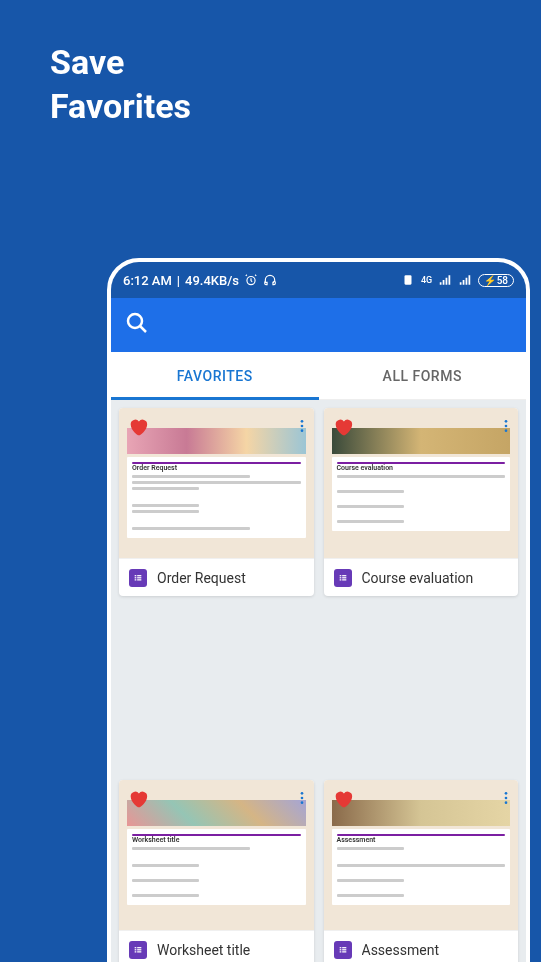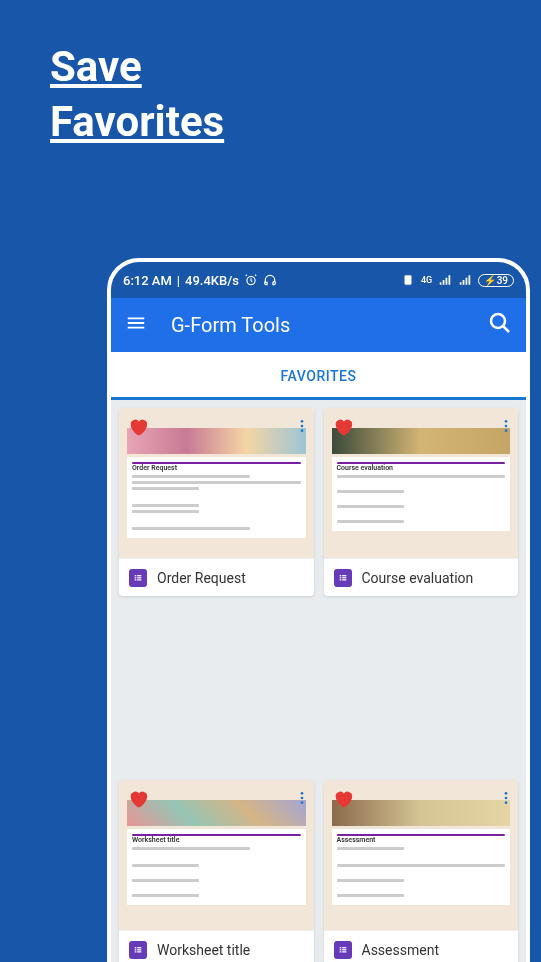--- a/index.html
+++ b/index.html
@@ -6,25 +6,24 @@
     body {
       width: 541px;
       height: 962px;
       background: #1756A9;
       font-family: -apple-system, BlinkMacSystemFont, 'Segoe UI', Roboto, sans-serif;
       overflow: hidden;
       position: relative;
     }
     .promo-title {
       color: white;
-      font-size: 42px;
+      font-size: 34px;
       font-weight: 700;
       padding: 40px 50px 0;
       line-height: 1.3;
-      text-decoration: underline;
     }
     .phone {
       position: absolute;
       left: 59px;
       top: 258px;
       width: 423px;
       height: 896px;
       background: white;
       border-radius: 32px 32px 0 0;
       border: 4px solid white;
@@ -210,44 +209,39 @@
       <svg class="status-icon" viewBox="0 0 24 24" fill="white">
           <rect x="6" y="4" width="12" height="16" rx="2"></rect>
         </svg>
       <span style="font-size:9px">4G</span>
       <svg class="status-icon" viewBox="0 0 24 24" fill="white">
           <path d="M3 20h3v-4H3v4zm5 0h3v-8H8v8zm5 0h3V8h-3v12zm5 0h3V4h-3v16z"></path>
         </svg>
       <svg class="status-icon" viewBox="0 0 24 24" fill="white">
           <path d="M3 20h3v-4H3v4zm5 0h3v-8H8v8zm5 0h3V8h-3v12zm5 0h3V4h-3v16z"></path>
         </svg>
-      <span class="battery-pill">⚡<span>39</span></span>
+      <span class="battery-pill">⚡<span>58</span></span>
     </div>
   </div>
 
   <div class="app-bar">
-    <div class="app-bar-left">
-      <span class="hamburger">
-        <svg width="22" height="22" viewBox="0 0 24 24" fill="white">
-            <path d="M3 6h18v2H3V6zm0 5h18v2H3v-2zm0 5h18v2H3v-2z"></path>
-          </svg>
-      </span>
-      <span class="app-title">G-Form Tools</span>
-    </div>
     <span class="search">
       <svg width="24" height="24" viewBox="0 0 24 24" fill="none" stroke="white" stroke-width="2.5">
           <circle cx="10" cy="10" r="7"></circle>
           <path d="M21 21l-6-6"></path>
         </svg>
     </span>
   </div>
 
   <div class="tabs">
     <div class="tab active">
       <span>FAVORITES</span>
+    </div>
+    <div class="tab">
+      <span>ALL FORMS</span>
     </div>
   </div>
 
   <div class="content">
 
     <div class="card">
       <div class="card-preview">
         <span class="heart">
           <svg width="22" height="22" viewBox="0 0 24 24" fill="#E53935">
               <path d="M12 21s-8-5-8-12a5 5 0 019-3 5 5 0 019 3c0 7-8 12-8 12z"></path>

